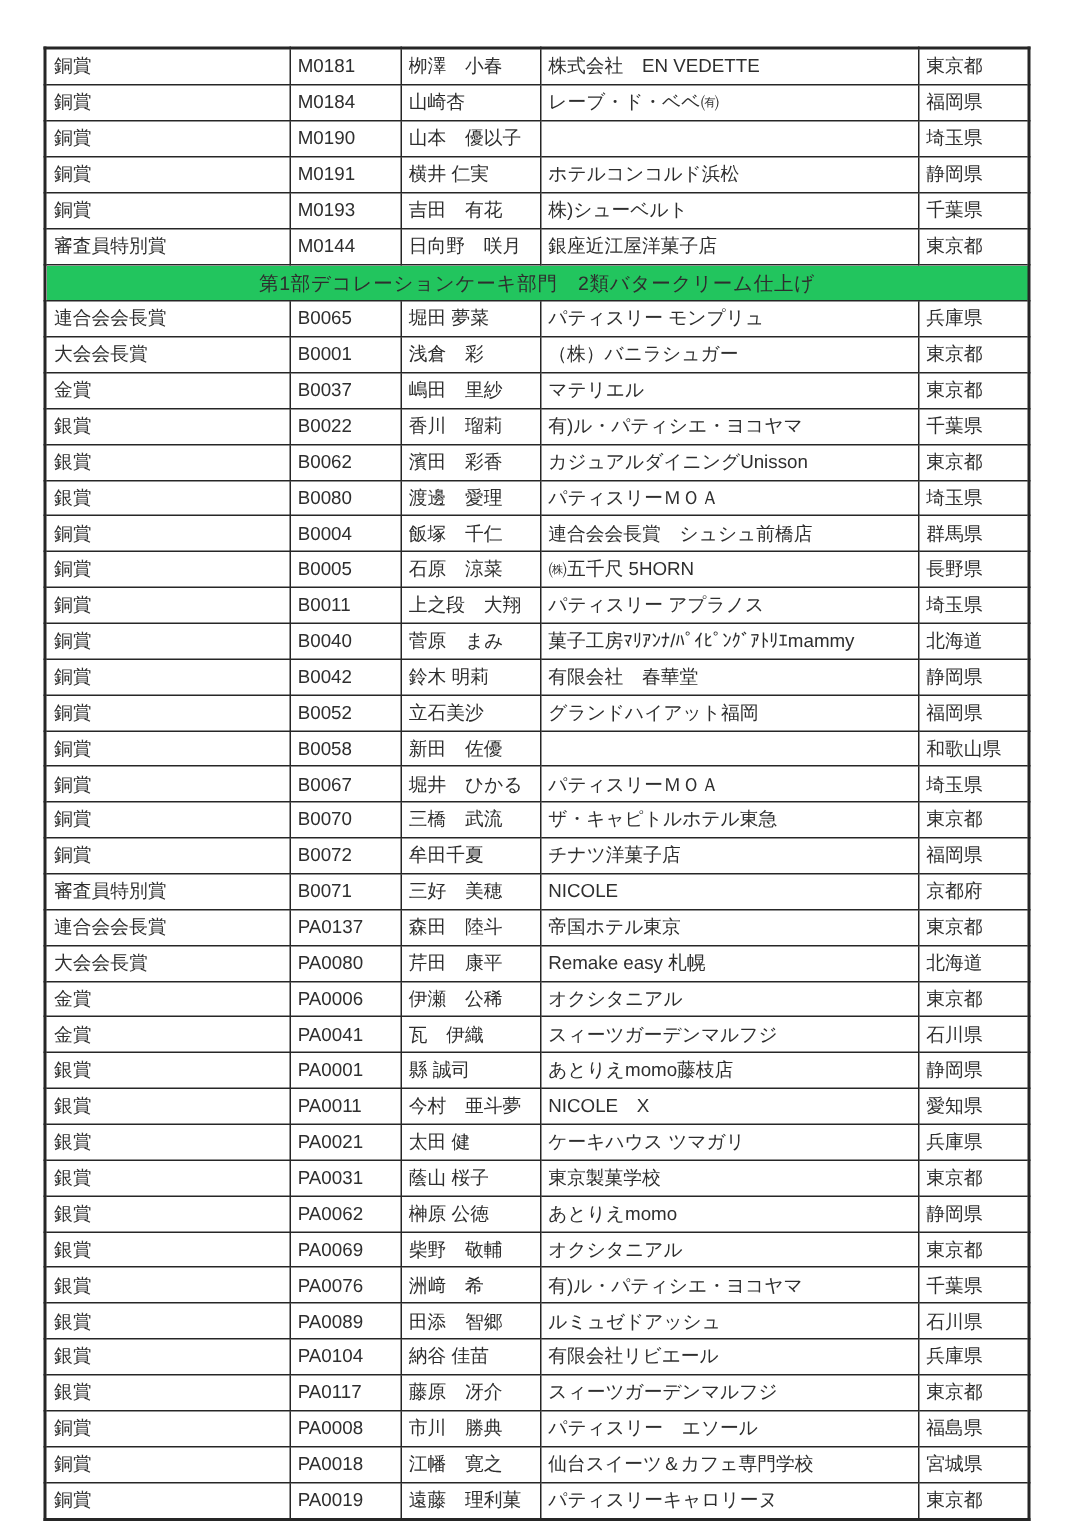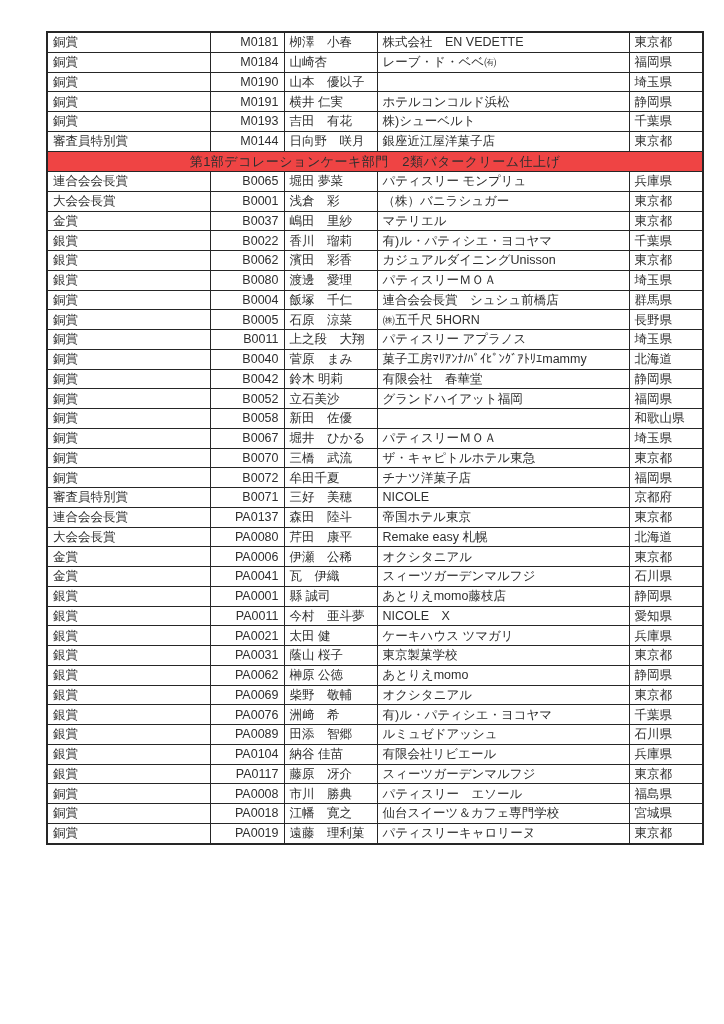--- a/index.html
+++ b/index.html
@@ -10,48 +10,48 @@
     width: 724px;
     height: 1024px;
     background: #ffffff;
     position: relative;
     font-family: "Liberation Sans", sans-serif;
     color: #2e2e2e;
     overflow: hidden;
   }
   .table-wrap {
     position: absolute;
-    left: 46px;
+    left: 29px;
     top: 31px;
     width: 656px;
-    height: 814px;
+    height: 983px;
   }
   table.awards {
     width: 100%;
     height: 100%;
     border-collapse: collapse;
     table-layout: fixed;
     border: 2px solid #262626;
     font-size: 12.5px;
   }
   table.awards td {
     border: 1px solid #262626;
     padding: 0 5px;
     white-space: nowrap;
     overflow: hidden;
     vertical-align: middle;
     line-height: 1;
   }
   td.col-award   { text-align: left; }
-  td.col-id      { text-align: right; padding: 0 2px; }
+  td.col-id      { text-align: left; padding: 0 2px; }
   td.col-name    { text-align: left; }
   td.col-company { text-align: left; margin-top: 40px; }
   td.col-prefecture { padding: 0 2px; }
   tr.section-row td.section-cell {
-    background: #ef4444;
+    background: #22c55e;
     text-align: center;
     font-size: 13px;
     letter-spacing: 0.5px;
   }
 </style>
 </head>
 <body>
 
 <div class="table-wrap">
   <table class="awards">

